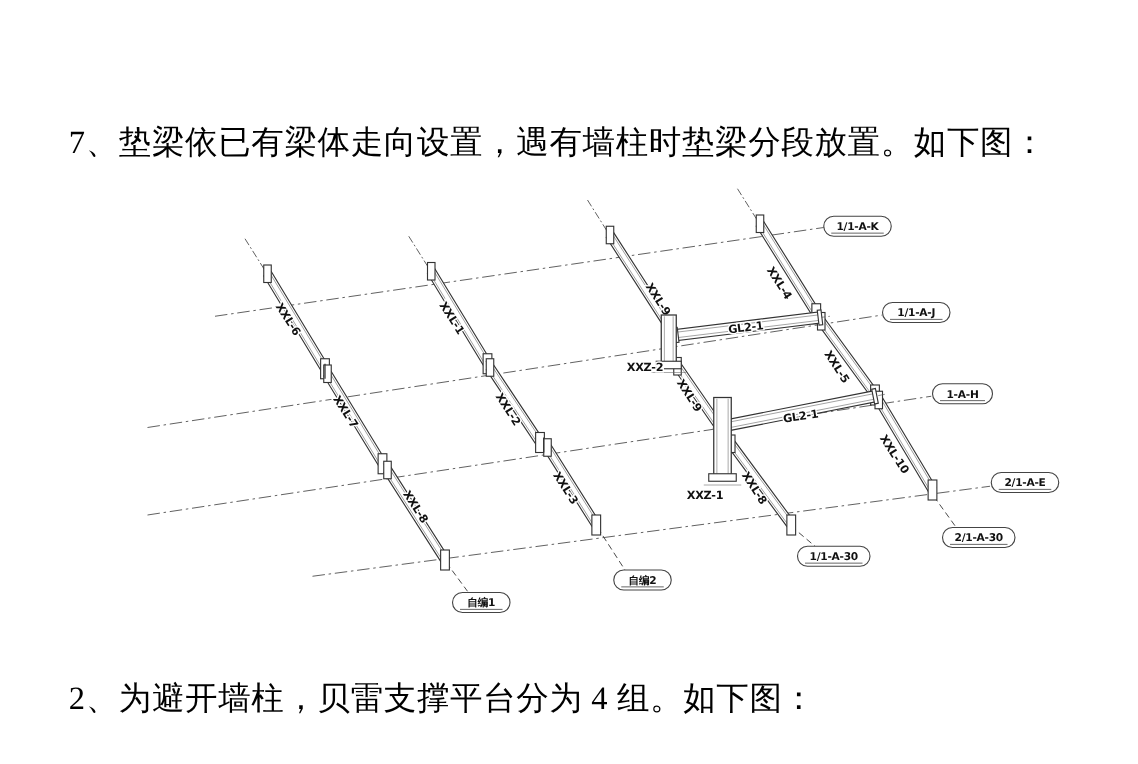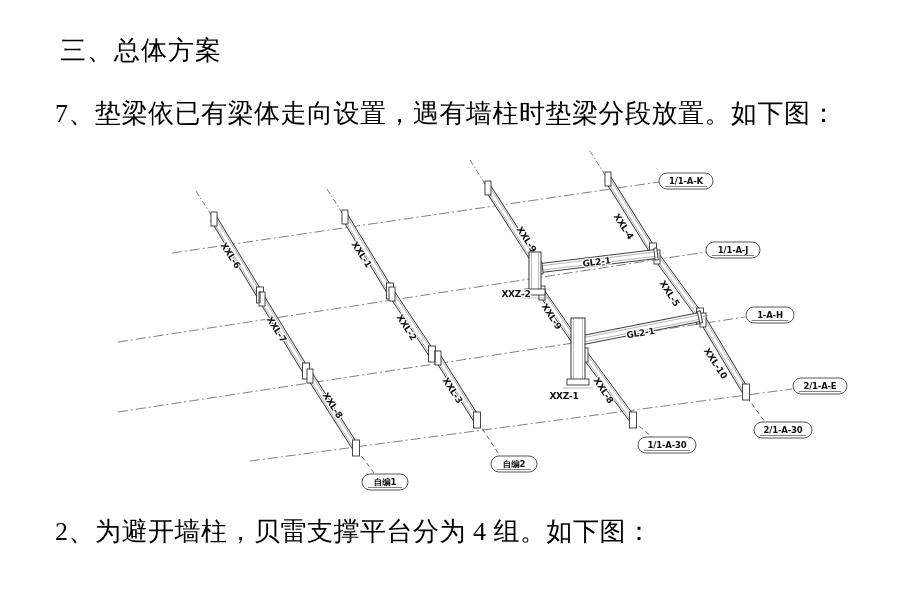--- a/index.html
+++ b/index.html
@@ -7,21 +7,21 @@
     position:relative;width:910px;height:611px;background:#ffffff;
     font-family:"Liberation Serif","DejaVu Serif",serif;color:#000;overflow:hidden;
   }
   .heading{
     position:absolute;left:60px;top:33px;font-size:26px;letter-spacing:1px;white-space:nowrap;
   }
   .para1{
     position:absolute;left:55px;top:96px;font-size:26px;white-space:nowrap;letter-spacing:0.5px;
   }
   .para2{
-    position:absolute;left:55px;top:514px;font-size:26px;white-space:nowrap;letter-spacing:0.5px;text-align:center;
+    position:absolute;left:55px;top:541px;font-size:26px;white-space:nowrap;letter-spacing:0.5px;text-align:center;
   }
   .figure{position:absolute;left:0;top:0;width:910px;height:611px;}
   svg{position:absolute;left:0;top:0;}
 
   .gridline{stroke:#4a4a4a;stroke-width:0.7;stroke-dasharray:10 3 2 3;fill:none;}
   .stub{stroke:#4a4a4a;stroke-width:0.7;stroke-dasharray:6 2 1.5 2;fill:none;}
   .leader{stroke:#4a4a4a;stroke-width:0.8;stroke-dasharray:5 3;fill:none;}
   .beam-body{fill:#ffffff;stroke:#333;stroke-width:0.9;}
   .beam-inner{stroke:#666;stroke-width:0.45;}
   .beam-center{stroke:#555;stroke-width:0.5;stroke-dasharray:8 2.5 2 2.5;}
@@ -34,21 +34,20 @@
     letter-spacing:-0.2px;text-anchor:middle;paint-order:stroke;stroke:#fff;stroke-width:2.2px;}
   .bubble{fill:#ffffff;stroke:#444;stroke-width:0.9;}
   .bubble-text{font-family:"DejaVu Sans",sans-serif;font-size:8.5px;font-weight:700;fill:#111;
     text-anchor:middle;letter-spacing:-0.2px;}
   .bubble-underline{stroke:#333;stroke-width:0.6;}
 </style>
 </head>
 <body>
 
 <div class="page">
-  <div class="heading">三、总体方案</div>
   <div class="para1">7、垫梁依已有梁体走向设置，遇有墙柱时垫梁分段放置。如下图：</div>
   <div class="figure">
     <svg id="diagram-svg" width="910" height="611" viewBox="0 0 910 611">
         <line x1="172" y1="253" x2="659" y2="182" class="gridline"></line>
         <line x1="118" y1="342" x2="706" y2="252" class="gridline"></line>
         <line x1="118" y1="412" x2="745" y2="317" class="gridline"></line>
         <line x1="250" y1="461" x2="792" y2="389" class="gridline"></line>
         <line x1="196" y1="191" x2="213" y2="218" class="stub"></line>
         <line x1="327" y1="189" x2="344" y2="216" class="stub"></line>
         <line x1="470" y1="160" x2="487" y2="187" class="stub"></line>

